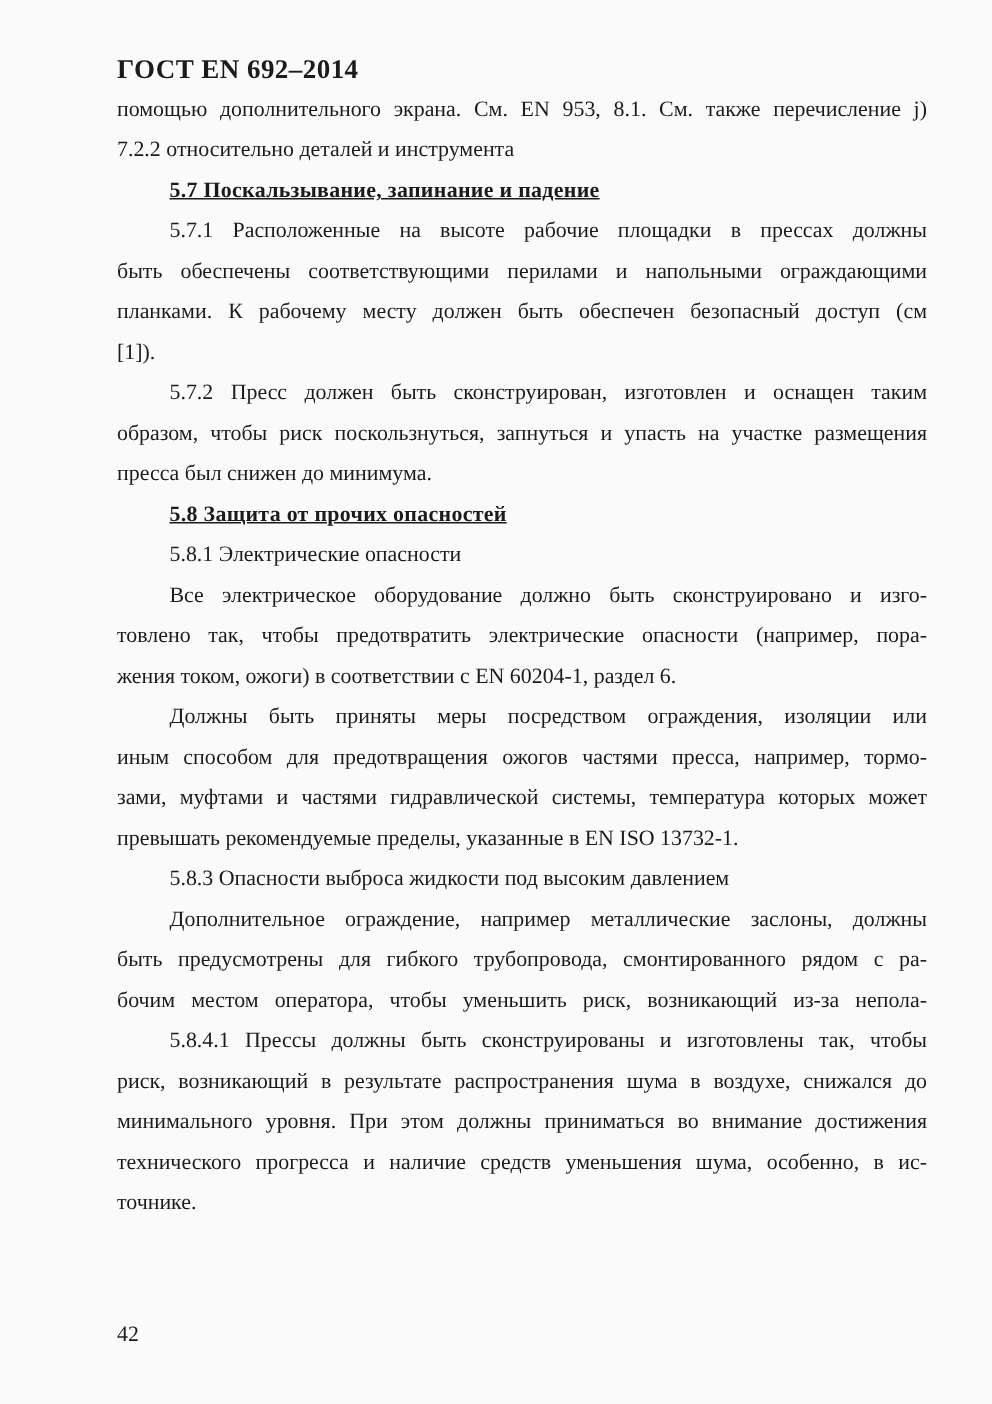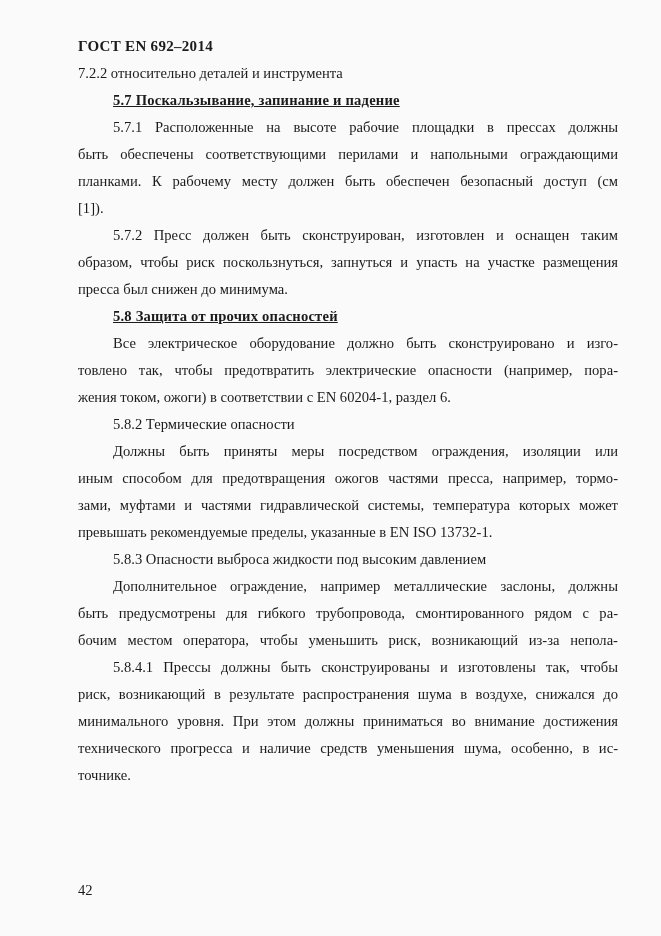--- a/index.html
+++ b/index.html
@@ -14,21 +14,21 @@
     overflow: hidden;
   }
   .doc {
     position: absolute;
     left: 78px;
     top: 33px;
     width: 540px;
   }
   .header-line {
     font-weight: bold;
-    font-size: 15px;
+    font-size: 18px;
     line-height: 27px;
     letter-spacing: 0.3px;
     white-space: nowrap;
     font-family: Liberation Serif, serif;
   }
   .block { font-size: 14.6px; }
   .heading .line { font-weight: bold; letter-spacing: 0.2px; text-decoration: underline; }
   .line {
     line-height: 27px;
     text-align: justify;
@@ -48,46 +48,47 @@
   }
 </style>
 </head>
 <body>
 
 <div class="page">
   <div class="doc">
     <div class="header-line">ГОСТ EN 692–2014</div>
     <div id="blocks">
         <div class="block">
+          <div class="line">помощью дополнительного экрана. См. EN 953, 8.1. См. также перечисление j)</div>
           <div class="line last">7.2.2 относительно деталей и инструмента</div>
         </div>
         <div class="block heading">
           <div class="line last indent">5.7 Поскальзывание, запинание и падение</div>
         </div>
         <div class="block">
           <div class="line indent">5.7.1 Расположенные на высоте рабочие площадки в прессах должны</div>
           <div class="line">быть обеспечены соответствующими перилами и напольными ограждающими</div>
           <div class="line">планками. К рабочему месту должен быть обеспечен безопасный доступ (см</div>
           <div class="line last">[1]).</div>
         </div>
         <div class="block">
           <div class="line indent">5.7.2 Пресс должен быть сконструирован, изготовлен и оснащен таким</div>
           <div class="line">образом, чтобы риск поскользнуться, запнуться и упасть на участке размещения</div>
           <div class="line last">пресса был снижен до минимума.</div>
         </div>
         <div class="block heading">
           <div class="line last indent">5.8 Защита от прочих опасностей</div>
         </div>
         <div class="block">
+          <div class="line last indent">5.8.1 Электрические опасности</div>
+        </div>
+        <div class="block">
           <div class="line indent">Все электрическое оборудование должно быть сконструировано и изго-</div>
           <div class="line">товлено так, чтобы предотвратить электрические опасности (например, пора-</div>
           <div class="line last">жения током, ожоги) в соответствии с EN 60204-1, раздел 6.</div>
-        </div>
-        <div class="block">
-          <div class="line last indent">5.8.2 Термические опасности</div>
         </div>
         <div class="block">
           <div class="line indent">Должны быть приняты меры посредством ограждения, изоляции или</div>
           <div class="line">иным способом для предотвращения ожогов частями пресса, например, тормо-</div>
           <div class="line">зами, муфтами и частями гидравлической системы, температура которых может</div>
           <div class="line last">превышать рекомендуемые пределы, указанные в EN ISO 13732-1.</div>
         </div>
         <div class="block">
           <div class="line last indent">5.8.3 Опасности выброса жидкости под высоким давлением</div>
         </div>

